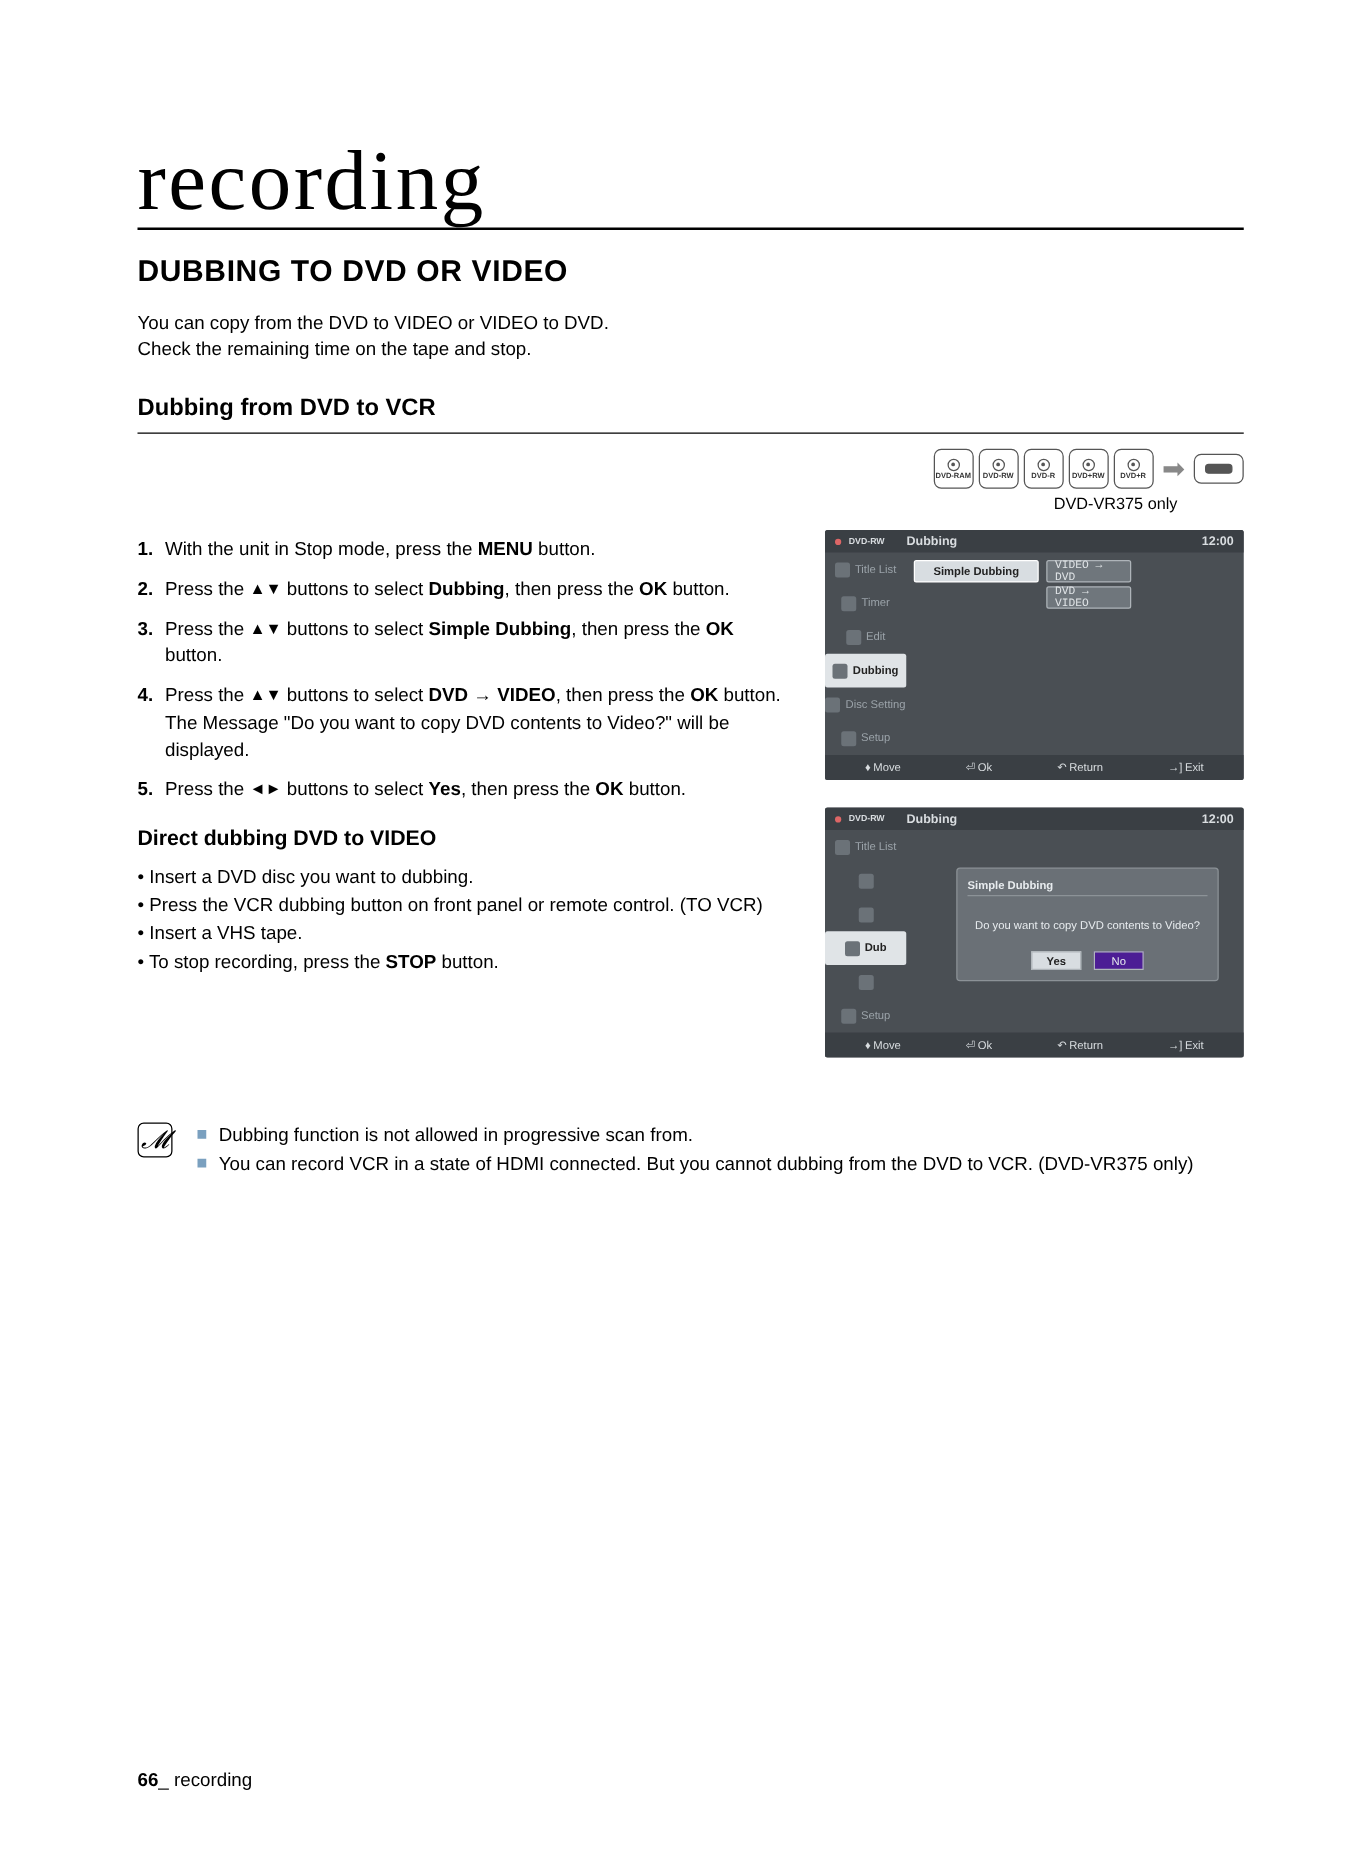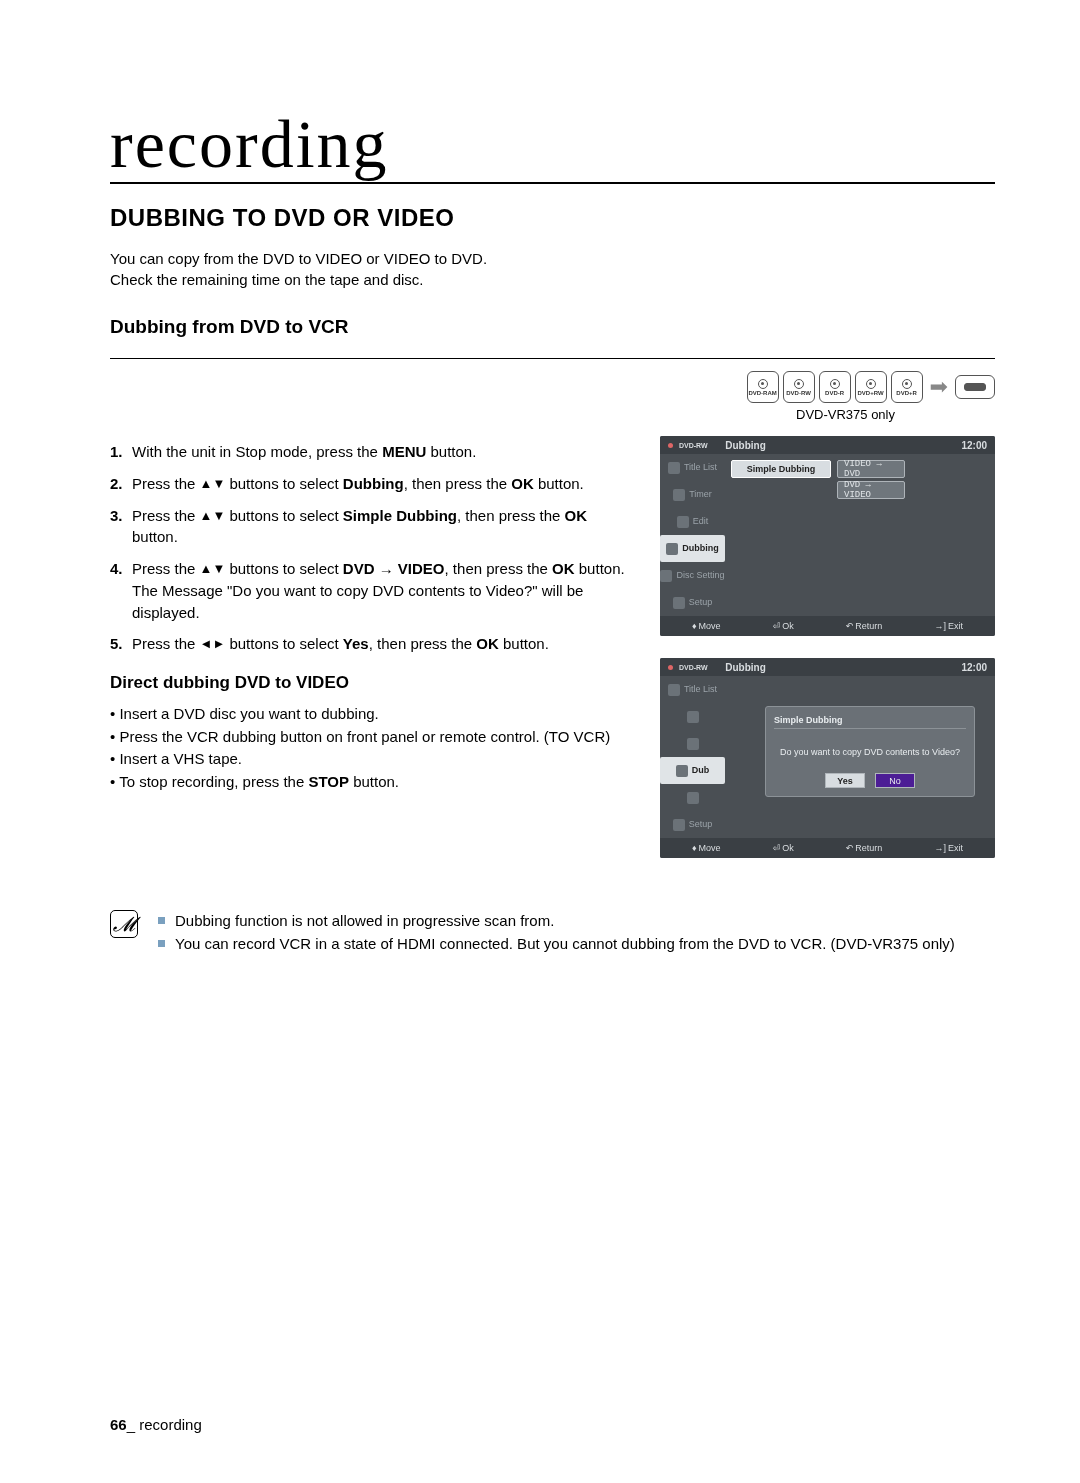--- a/index.html
+++ b/index.html
@@ -26,21 +26,21 @@
     font-size: 24px;
     font-weight: bold;
     margin-bottom: 16px;
     letter-spacing: 0.5px;
   }
   .intro { font-size: 15px; line-height: 1.4; margin-bottom: 26px; }
   .h2 {
     font-size: 19px;
     font-weight: bold;
     border-bottom: 1px solid #000;
-    padding-bottom: 20px;
+    padding-bottom: 8px;
     margin-bottom: 12px;
   }
   .h3 { font-size: 17px; font-weight: bold; margin: 18px 0 10px; }
   .two-col { display: flex; gap: 30px; }
   .left { flex: 1; }
   .right { width: 335px; flex-shrink: 0; }
   ol.steps { list-style: none; font-size: 15px; line-height: 1.45; }
   ol.steps > li { display: flex; margin-bottom: 10px; }
   ol.steps .num { font-weight: bold; width: 22px; flex-shrink: 0; }
   ol.steps .body { flex: 1; }
@@ -52,21 +52,21 @@
     width: 32px; height: 32px; border: 1.5px solid #555; border-radius: 6px;
     display: flex; flex-direction: column; align-items: center; justify-content: center;
     background: #fff; font-size: 6px; color: #333;
   }
   .mi .dot { width: 10px; height: 10px; border: 1.5px solid #555; border-radius: 50%; position: relative; }
   .mi .dot::after { content: ""; position: absolute; width: 3px; height: 3px; background: #555; border-radius: 50%; top: 2.5px; left: 2.5px; }
   .mi .lbl { margin-top: 1px; font-weight: bold; }
   .mi-tape { width: 40px; height: 24px; border: 1.5px solid #555; border-radius: 6px; display: flex; align-items: center; justify-content: center; }
   .mi-tape span { width: 22px; height: 8px; border: 1.5px solid #555; border-radius: 3px; background: #555; }
   .arr { font-size: 22px; color: #888; padding: 0 3px; }
-  .note-only { text-align: left; font-size: 13px; margin-bottom: 14px; width: 146px; align-self: flex-end; margin-left: auto; margin-right: 53px; }
+  .note-only { text-align: right; font-size: 13px; margin-bottom: 14px; width: 146px; align-self: flex-end; margin-left: auto; margin-right: 53px; }
   .right-wrap { display: flex; flex-direction: column; }
   
   .osd {
     background: #4a4f54; color: #d9dde0; width: 335px; height: 200px;
     border-radius: 2px; font-size: 10px; position: relative; margin-bottom: 22px;
     overflow: hidden;
   }
   .osd-top {
     background: #3a3f44; height: 18px; display: flex; align-items: center;
     padding: 0 8px; font-weight: bold; justify-content: space-between;
@@ -118,21 +118,21 @@
   .footer b { font-weight: bold; }
   .steps .b { font-weight: bold; }
 </style>
 </head>
 <body>
 
 <div class="title">recording</div>
 <div class="h1">DUBBING TO DVD OR VIDEO</div>
 <div class="intro">
   <span>You can copy from the DVD to VIDEO or VIDEO to DVD.</span><br>
-  <span>Check the remaining time on the tape and disc.</span>
+  <span>Check the remaining time on the tape and stop.</span>
 </div>
 <div class="h2">Dubbing from DVD to VCR</div>
 
 <div class="two-col">
   <div class="left">
     <div style="height:70px"></div>
     <ol class="steps">
       <li>
         <span class="num">1.</span>
         <span class="body"><span>With the unit in Stop mode, press the </span><span class="b">MENU</span><span> button.</span></span>

